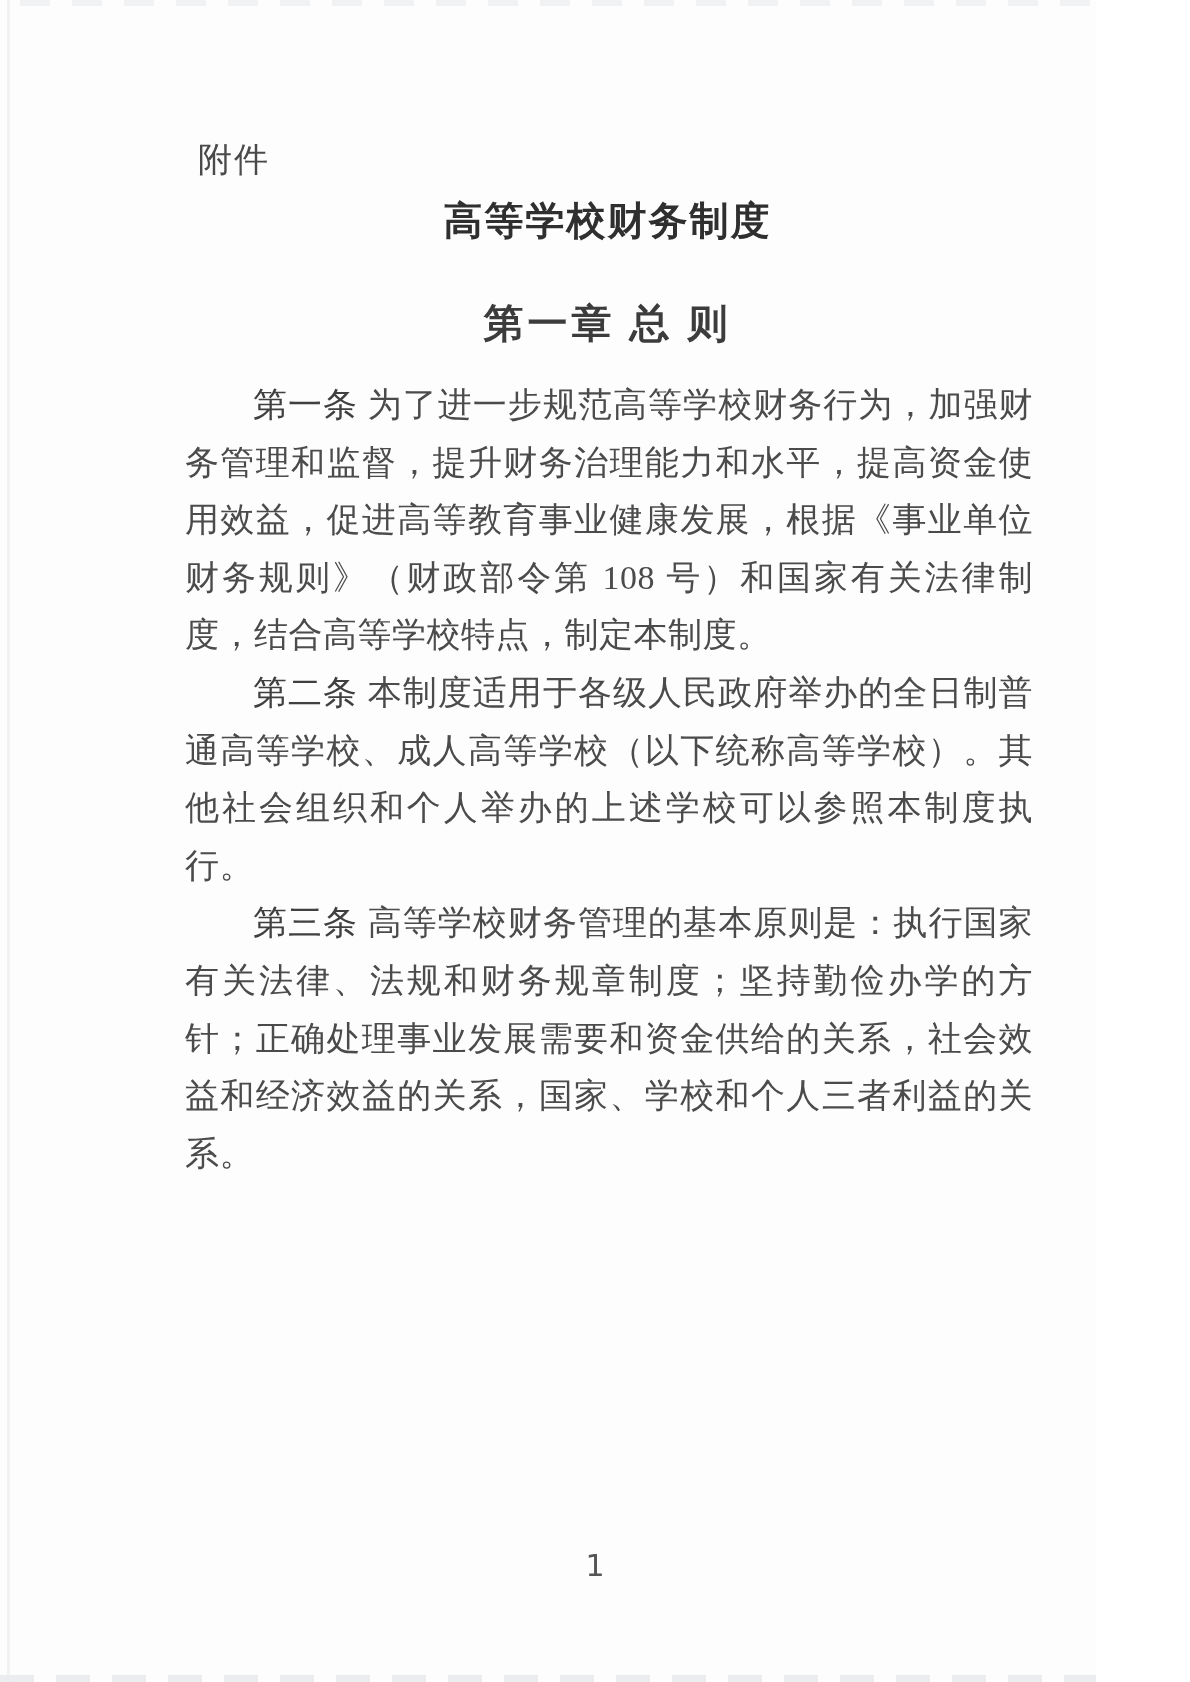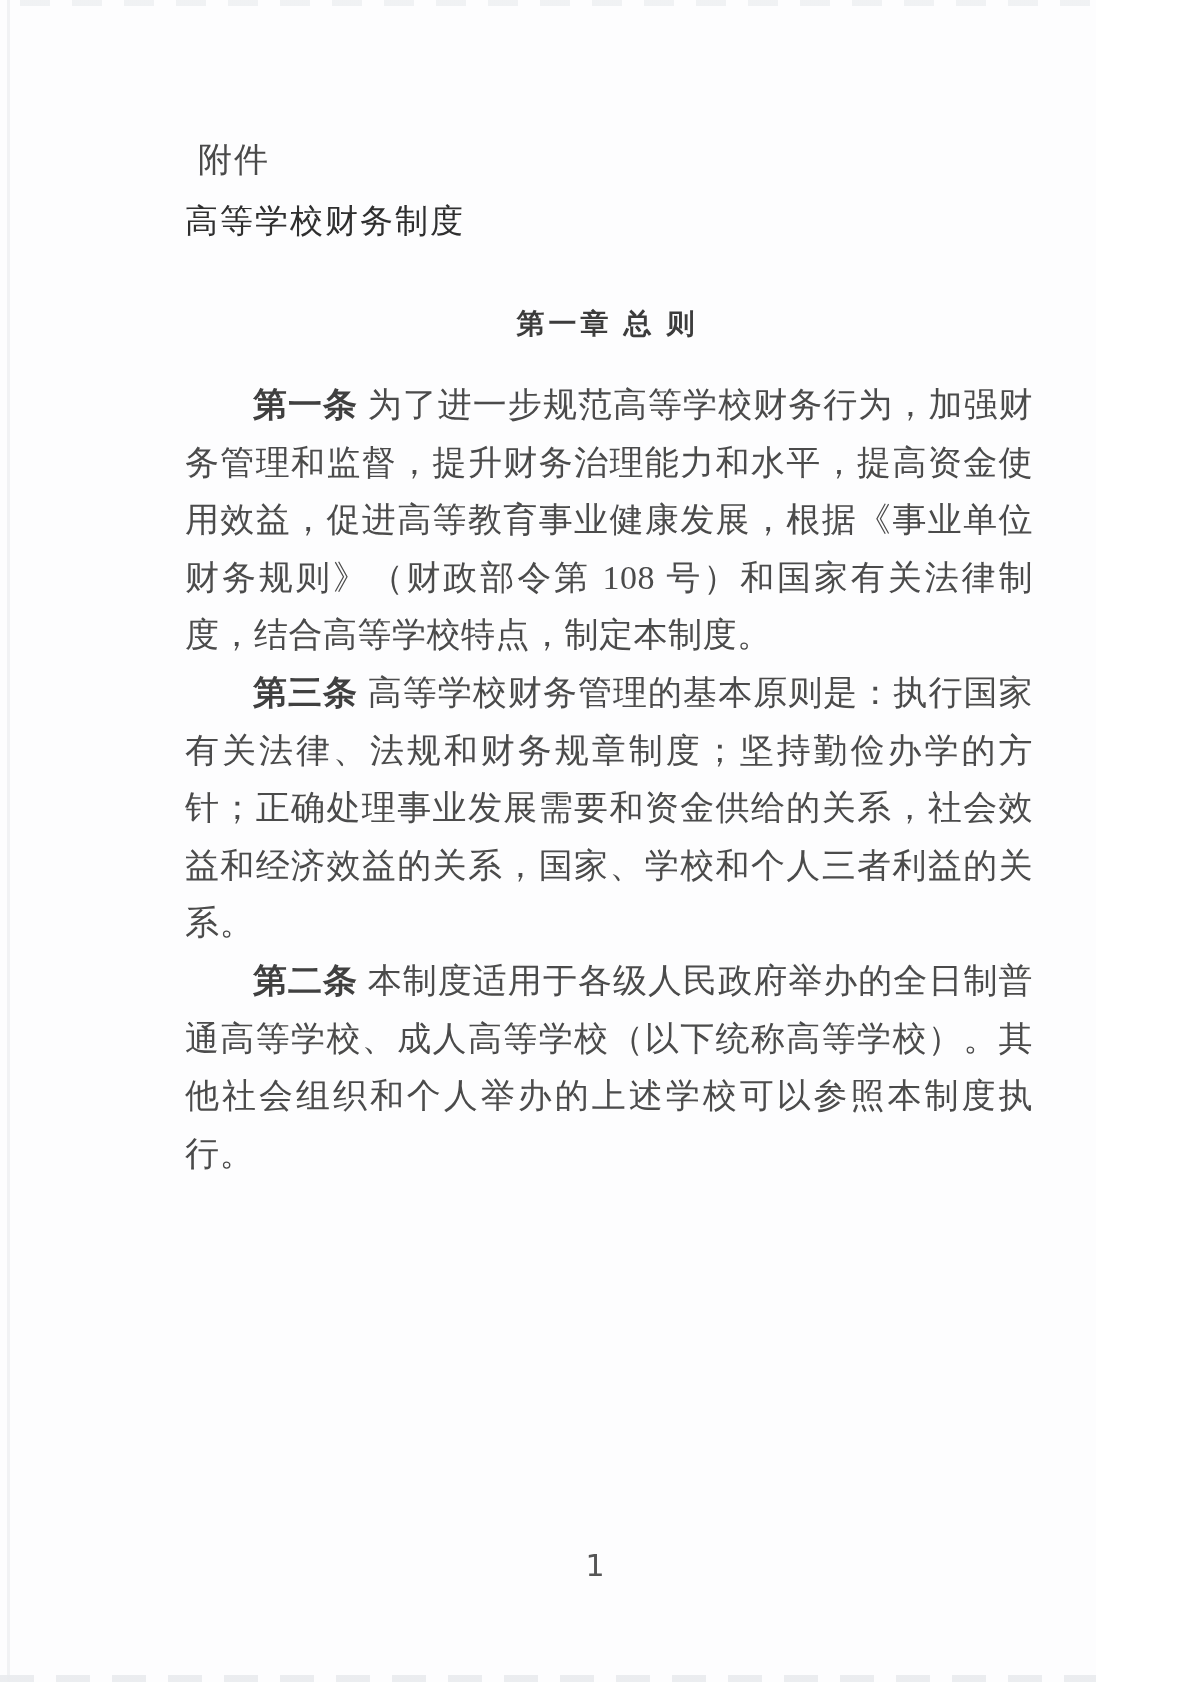--- a/index.html
+++ b/index.html
@@ -43,32 +43,33 @@
     left: 198px; top: 140px;
     font-size: 34px;
     line-height: 40px;
     color: #4a4a4a;
     letter-spacing: 2px;
   }
   .doc-title {
     position: absolute;
     left: 185px; top: 196px;
     width: 845px;
-    font-size: 33px;
+    text-align: center;
+    font-size: 39px;
     line-height: 50px;
-    font-weight: 400;
+    font-weight: 700;
     color: #2f2f2f;
     letter-spacing: 2px;
   }
   .chapter-heading {
     position: absolute;
     left: 185px; top: 303px;
     width: 845px;
     text-align: center;
-    font-size: 28px;
+    font-size: 40px;
     line-height: 42px;
     font-weight: 600;
     color: #3c3c3c;
     letter-spacing: 4px;
   }
   .body-text {
     position: absolute;
     left: 185px; top: 376px;
     width: 848px;
   }
@@ -76,21 +77,21 @@
     margin: 0;
     font-size: 34px;
     line-height: 57.6px;
     text-align: justify;
     text-justify: inter-character;
     text-indent: 2em;
     letter-spacing: 0.5px;
     color: #4b4b4b;
   }
   .body-text p .article-label {
-    font-weight: 700;
+    font-weight: 400;
     color: #404040;
   }
   .page-number {
     position: absolute;
     left: 0; top: 1548px;
     width: 1190px;
     text-align: center;
     font-size: 30px;
     color: #555555;
     font-family: "DejaVu Sans", sans-serif;
@@ -106,19 +107,19 @@
   <div class="artifact-bottom"></div>
 
   <div class="attachment-label">附件</div>
 
   <div class="doc-title">高等学校财务制度</div>
 
   <div class="chapter-heading">第一章 总 则</div>
 
   <div class="body-text" id="paragraphs">
       <p><span class="article-label">第一条</span> 为了进一步规范高等学校财务行为，加强财务管理和监督，提升财务治理能力和水平，提高资金使用效益，促进高等教育事业健康发展，根据《事业单位财务规则》（财政部令第 108 号）和国家有关法律制度，结合高等学校特点，制定本制度。</p>
+      <p><span class="article-label">第二条</span> 本制度适用于各级人民政府举办的全日制普通高等学校、成人高等学校（以下统称高等学校）。其他社会组织和个人举办的上述学校可以参照本制度执行。</p>
       <p><span class="article-label">第三条</span> 高等学校财务管理的基本原则是：执行国家有关法律、法规和财务规章制度；坚持勤俭办学的方针；正确处理事业发展需要和资金供给的关系，社会效益和经济效益的关系，国家、学校和个人三者利益的关系。</p>
-      <p><span class="article-label">第二条</span> 本制度适用于各级人民政府举办的全日制普通高等学校、成人高等学校（以下统称高等学校）。其他社会组织和个人举办的上述学校可以参照本制度执行。</p>
     </div>
 
   <div class="page-number">1</div>
 
 </div>
 
 </body></html>

